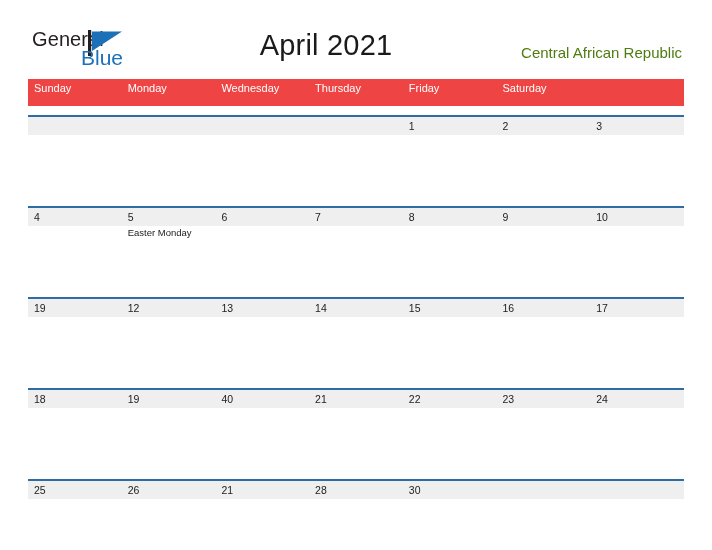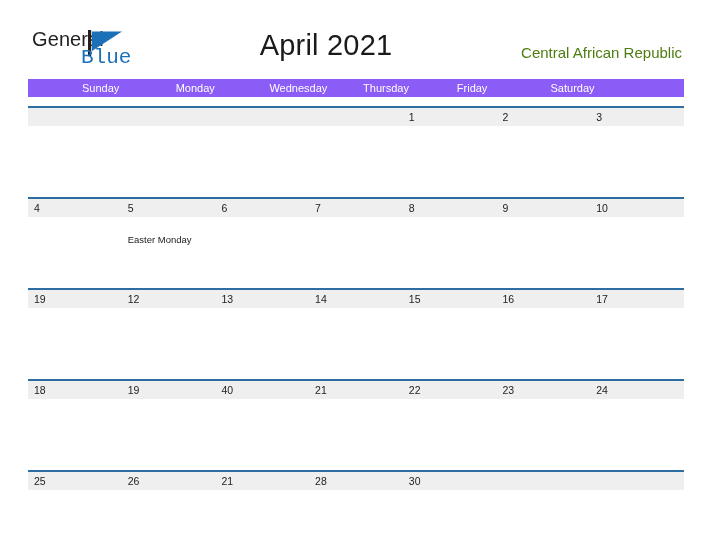--- a/index.html
+++ b/index.html
@@ -39,21 +39,21 @@
     font-family: "Liberation Sans", sans-serif;
     line-height: 22px;
     white-space: nowrap;
   }
   .brand-blue {
     position: absolute;
     left: 51px;
     top: 18px;
     font-size: 21px;
     color: #1b70b8;
-    font-family: Liberation Mono, monospace;
+    font-family: Liberation Sans, sans-serif;
     line-height: 23px;
     white-space: nowrap;
   }
   .brand-flag {
     position: absolute;
     left: 58px;
     top: 2px;
     width: 38px;
     height: 26px;
   }
@@ -85,23 +85,22 @@
   
   .calendar {
     position: absolute;
     left: 28px;
     top: 79px;
     width: 656px;
   }
 
   .weekday-header {
     display: flex;
-    background: #8b5cf6;
-    height: 18px;
-    padding-left: 48px;
+    background: #ef4444;
+    height: 27px;
   }
   .weekday-cell {
     width: 93.714px;
     flex: 0 0 93.714px;
     color: #ffffff;
     font-size: 11px;
     line-height: 18px;
     padding-left: 6px;
     box-sizing: border-box;
     font-family: "Liberation Sans", sans-serif;
@@ -134,21 +133,21 @@
   .week-body {
     display: flex;
     height: 62px;
     background: #ffffff;
   }
   .event-cell {
     width: 93.714px;
     flex: 0 0 93.714px;
     box-sizing: border-box;
     padding-left: 6px;
-    padding-top: 17px;
+    padding-top: 1px;
   }
   .event-item {
     font-size: 9.5px;
     line-height: 12px;
     color: #1a1a1a;
     font-family: "Liberation Sans", sans-serif;
     white-space: nowrap;
   }
 </style>
 </head>

